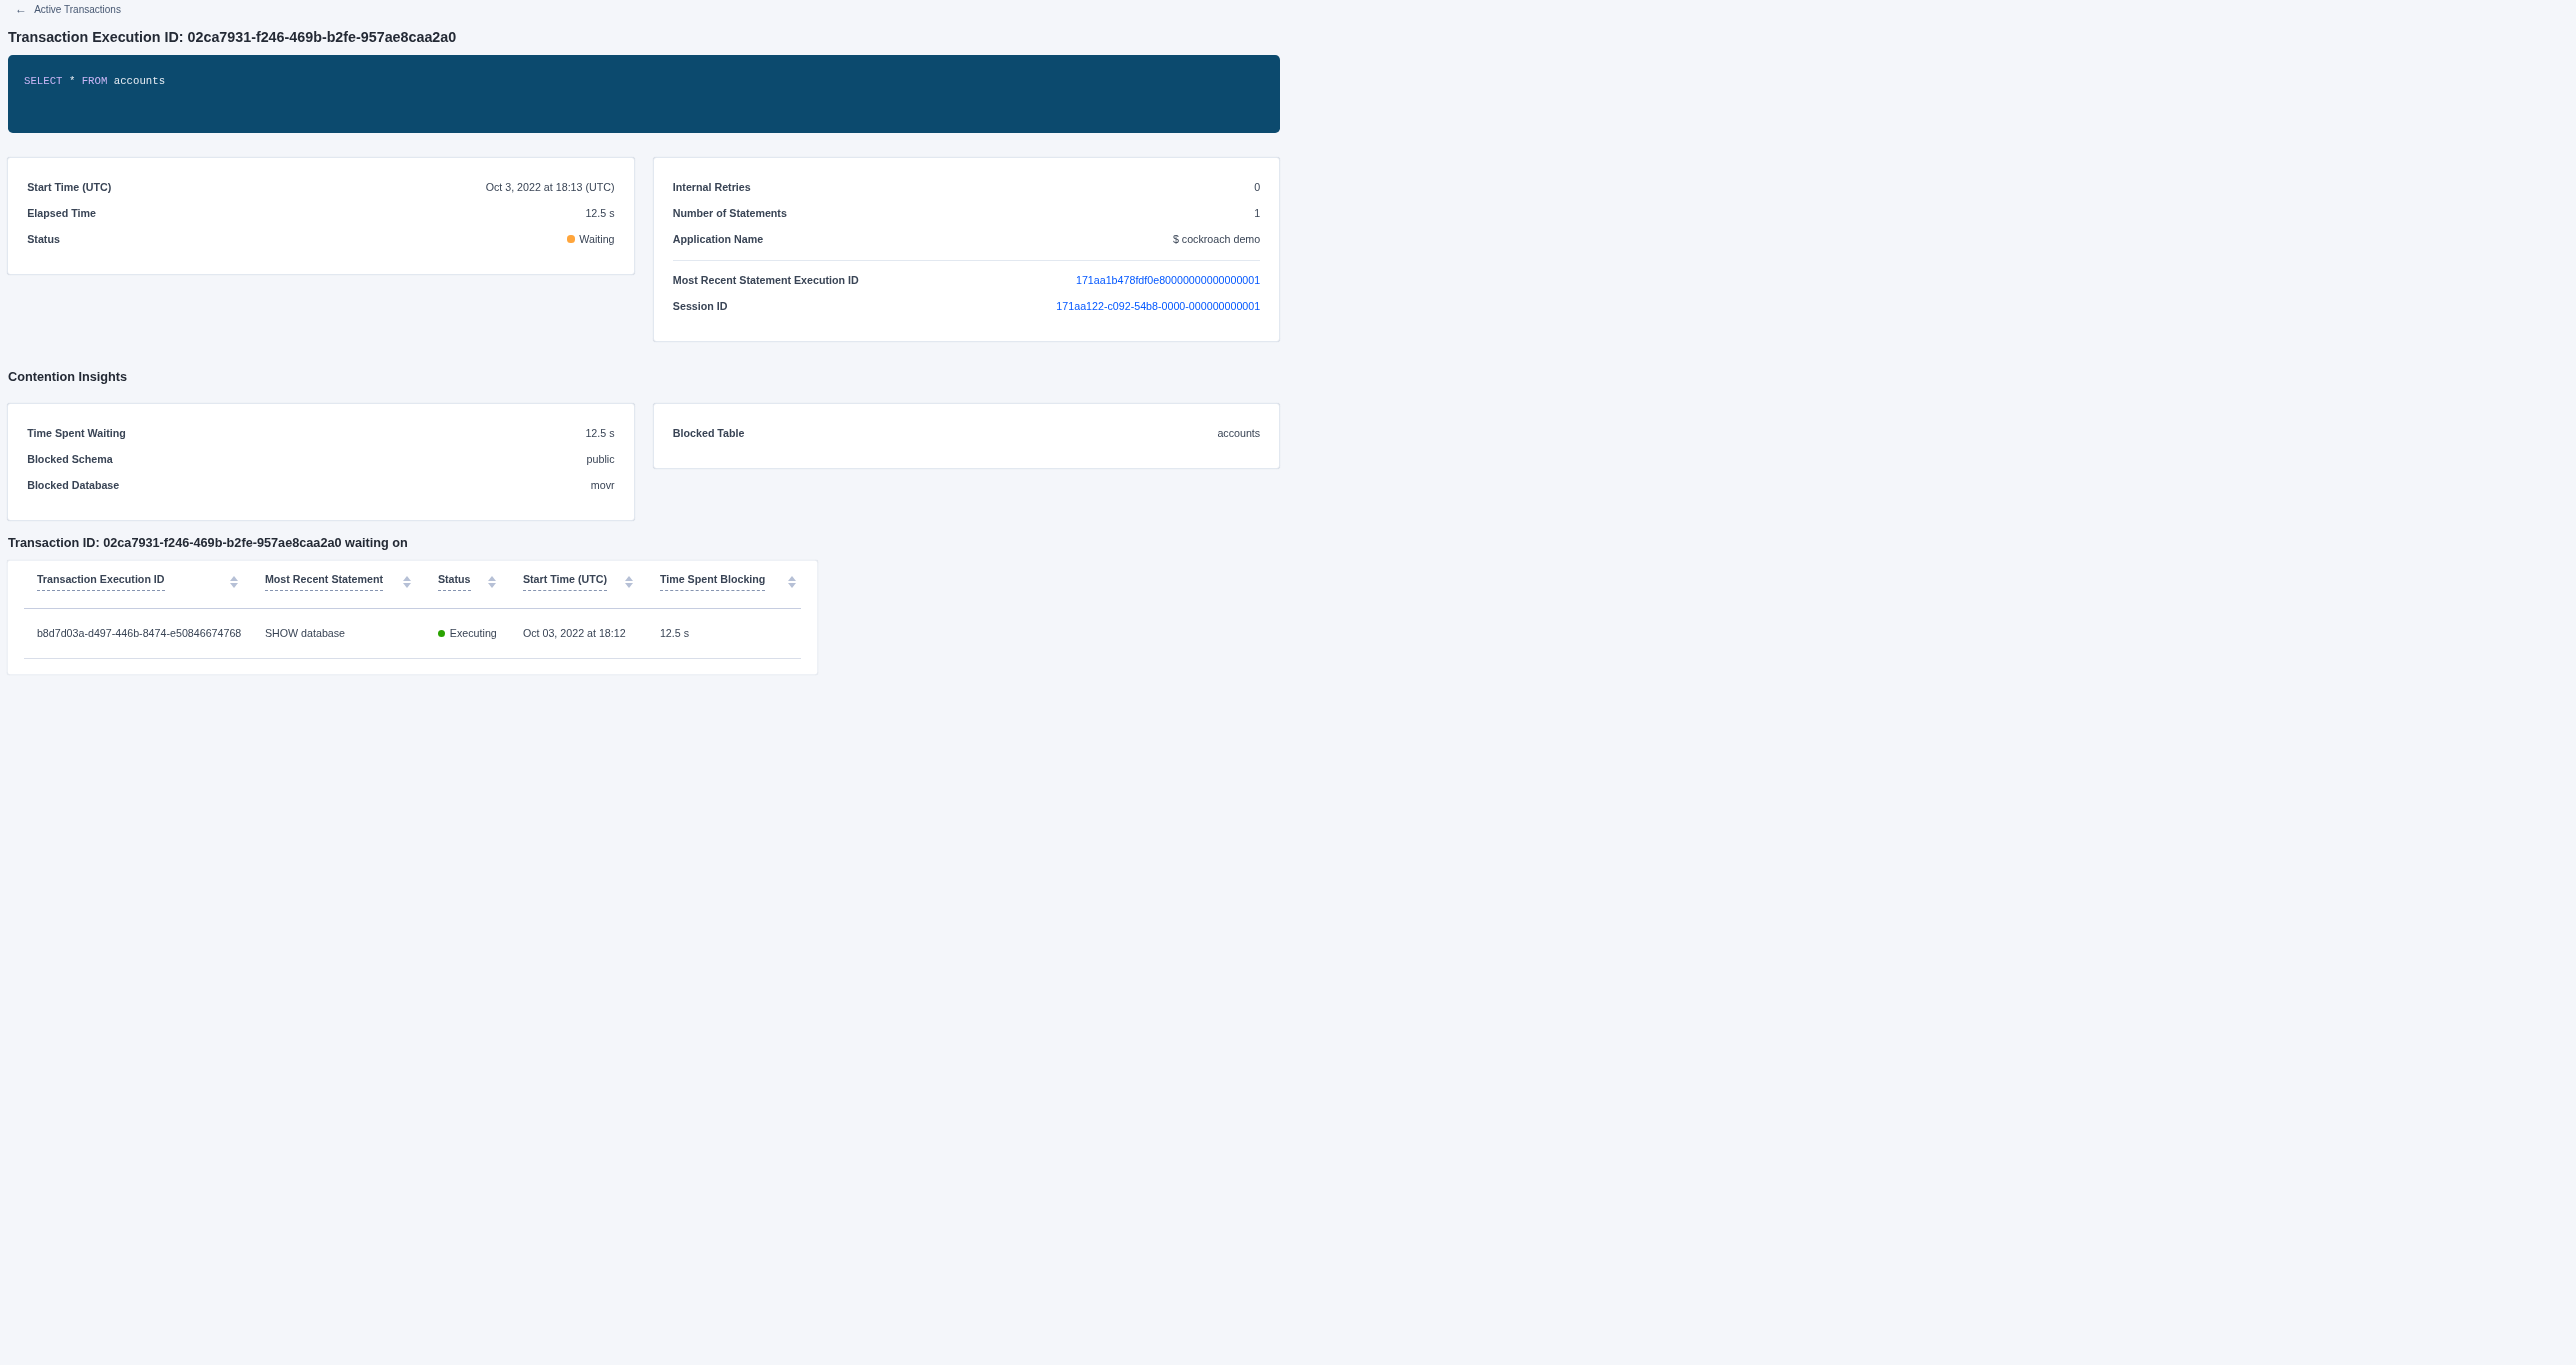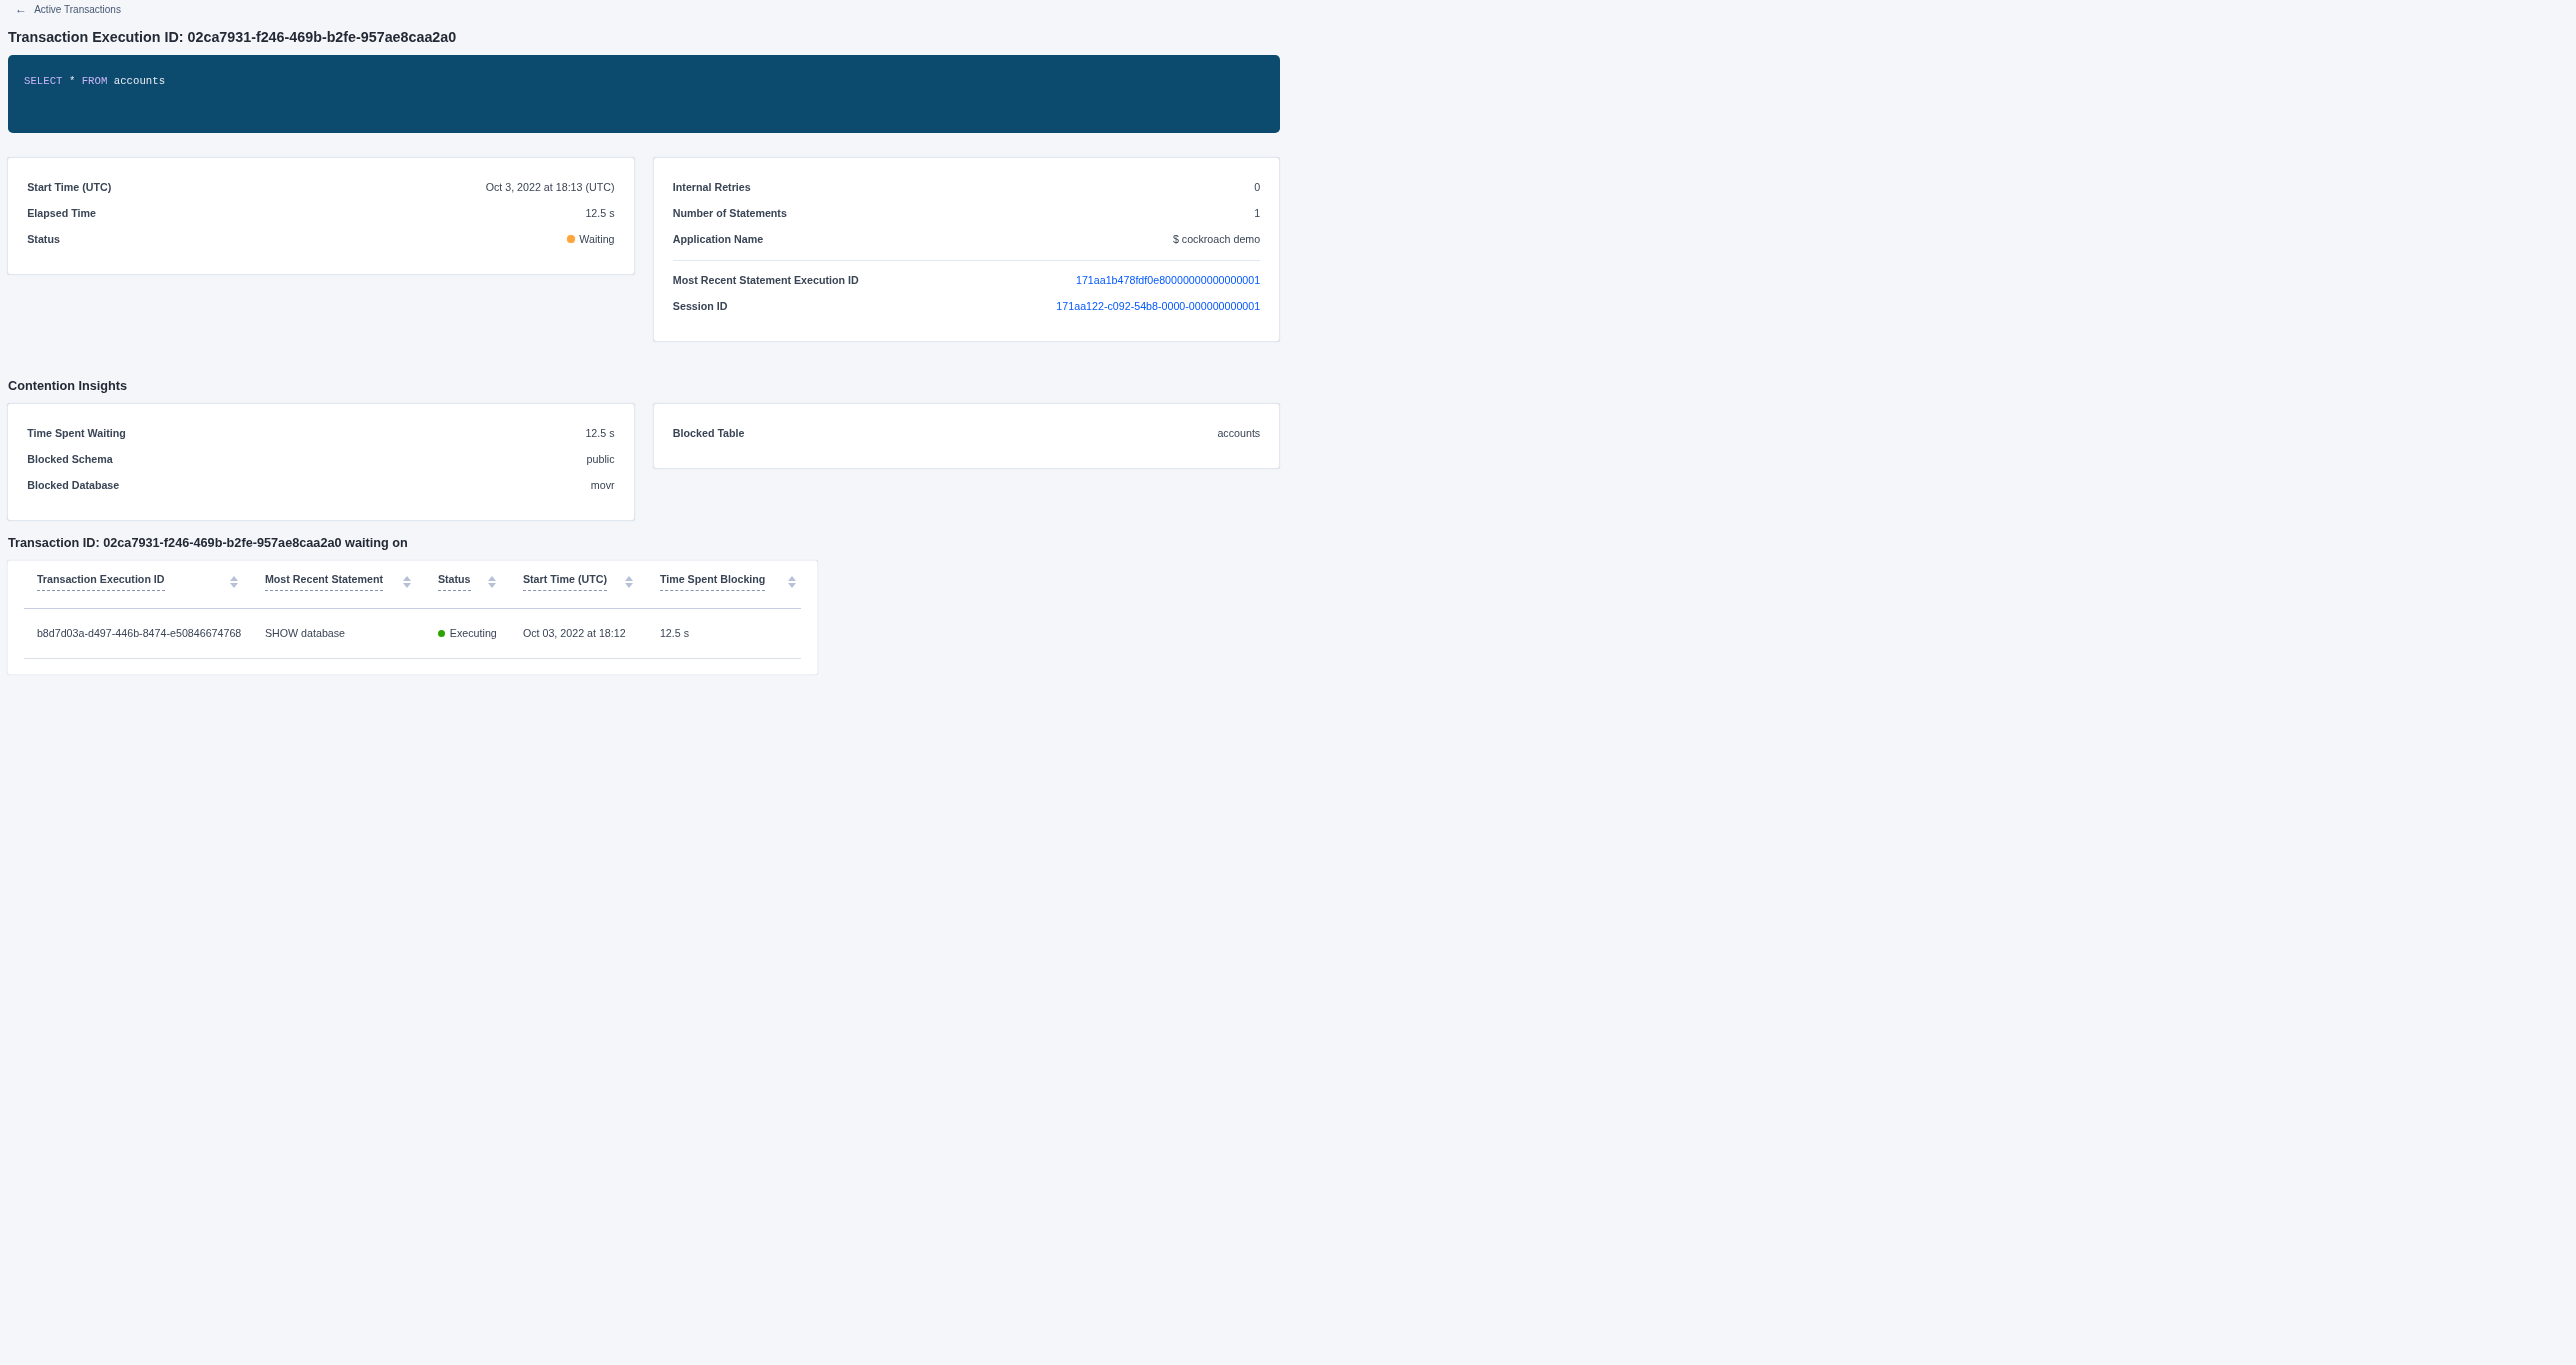--- a/index.html
+++ b/index.html
@@ -18,36 +18,36 @@
   .page-title{position:absolute;top:29px;left:8px;font-size:14.3px;font-weight:bold;color:#242a35;}
   
   .sqlbox{position:absolute;top:55px;left:8px;width:1272px;height:78px;box-sizing:border-box;
     background:#0c4a6e;border-radius:4.8px;padding:19px 16px;}
   .sqlbox code{font-family:"Liberation Mono","DejaVu Sans Mono",monospace;font-size:10.7px;color:#e7ecf3;}
   .tok{margin-right:6.4px;}
   .tok.kw{color:#c9b5f5;}
   
   .cardrow{position:absolute;left:7.2px;width:1273px;display:flex;gap:18.3px;align-items:flex-start;}
   .row1{top:157px;}
-  .row2{top:403px;}
+  .row2{top:403px;justify-content:flex-end;}
   .card{flex:1;background:#fff;border:0.8px solid #e2e8f0;border-radius:3.2px;
     box-shadow:0 0 0.8px rgba(67,90,111,.3);box-sizing:border-box;
     padding:16px 19px 22px 19px;}
   .crow{height:26px;display:flex;align-items:center;justify-content:space-between;}
   .crow .lbl{font-weight:bold;color:#394455;}
   .crow .val{color:#394455;text-align:right;}
   .crow .val.link{color:#0458ff;cursor:pointer;}
   .divider{height:0.8px;background:#e2e8f0;margin:8px 0 6.4px 0;}
   .statusval{display:flex;align-items:center;gap:4.8px;}
   .dot{width:7.2px;height:7.2px;border-radius:50%;display:inline-block;}
   .dot-waiting{background:#ffa53b;}
   .dot-executing{background:#2aa300;}
   
   .h2{position:absolute;left:8px;font-size:12.7px;font-weight:bold;color:#242a35;}
-  .h2-contention{top:379px;}
+  .h2-contention{top:370px;}
   .h2-waiting{top:536px;}
   
   .tablepanel{position:absolute;top:560px;left:7.2px;width:811px;height:115px;box-sizing:border-box;
     background:#fff;box-shadow:0 0 0.8px rgba(67,90,111,.3);border:0.8px solid #eef1f6;border-radius:2.4px;}
   .tgrid{display:grid;grid-template-columns:228px 173px 85px 137px 1fr;padding:8px 16px;box-sizing:border-box;}
   .th{display:flex;align-items:center;padding-left:12.7px;}
   .thead{height:47px;padding-top:3.2px;}
   .th-label{font-weight:bold;color:#394455;border-bottom:1.6px dashed #8594b0;padding-bottom:5.6px;cursor:pointer;}
   .sorter{margin-left:auto;margin-right:14.3px;display:flex;flex-direction:column;gap:2.4px;cursor:pointer;}
   .sorter.last{margin-right:4.8px;}

